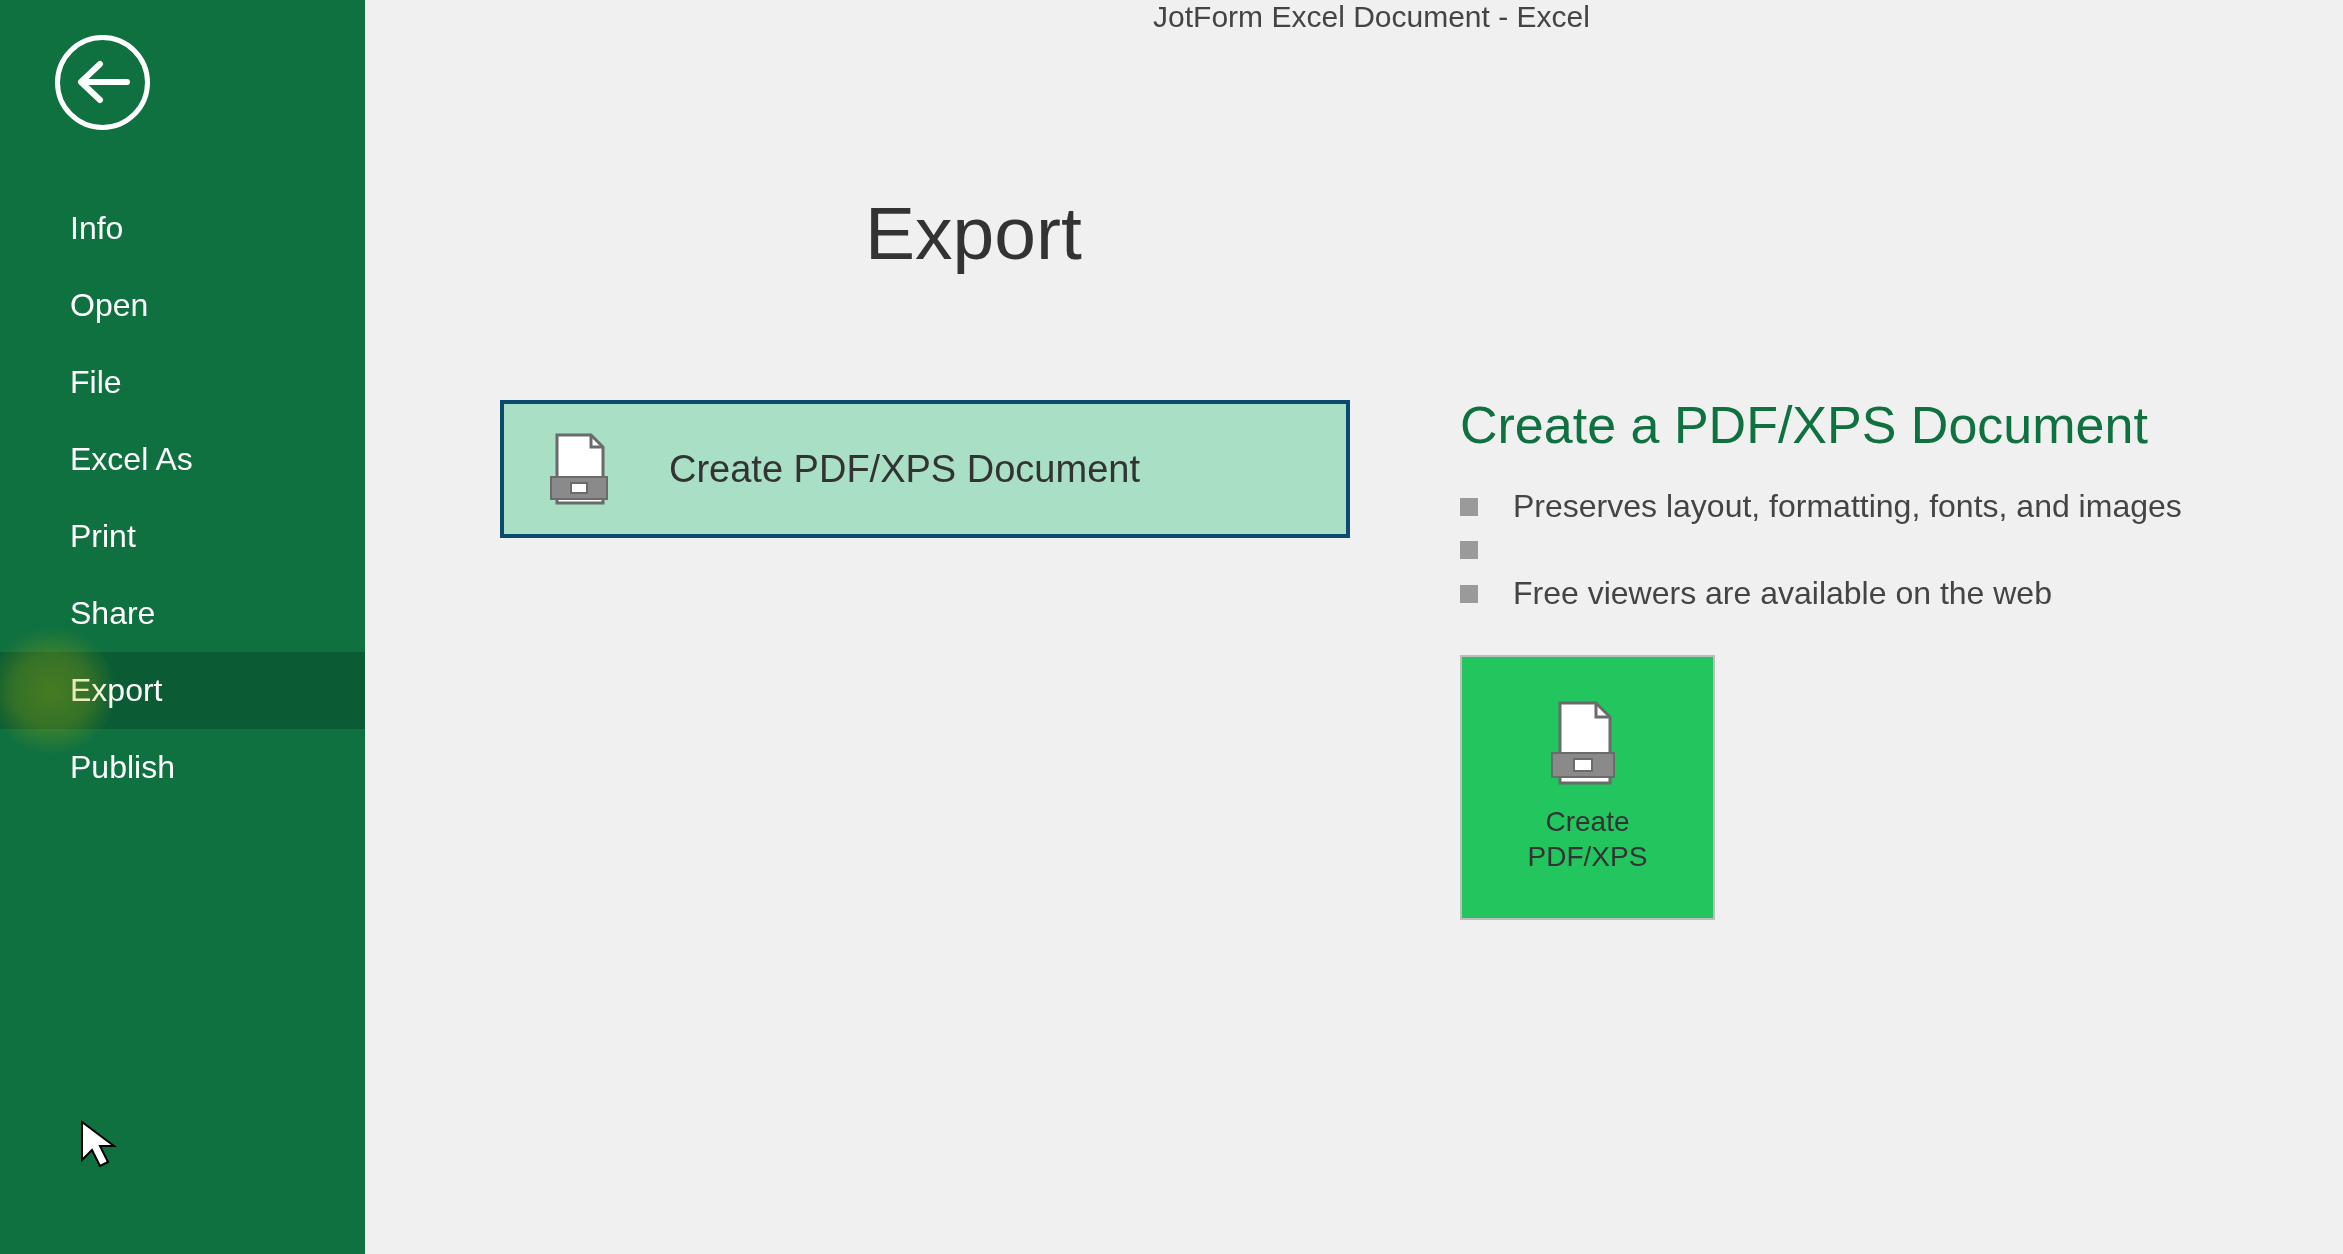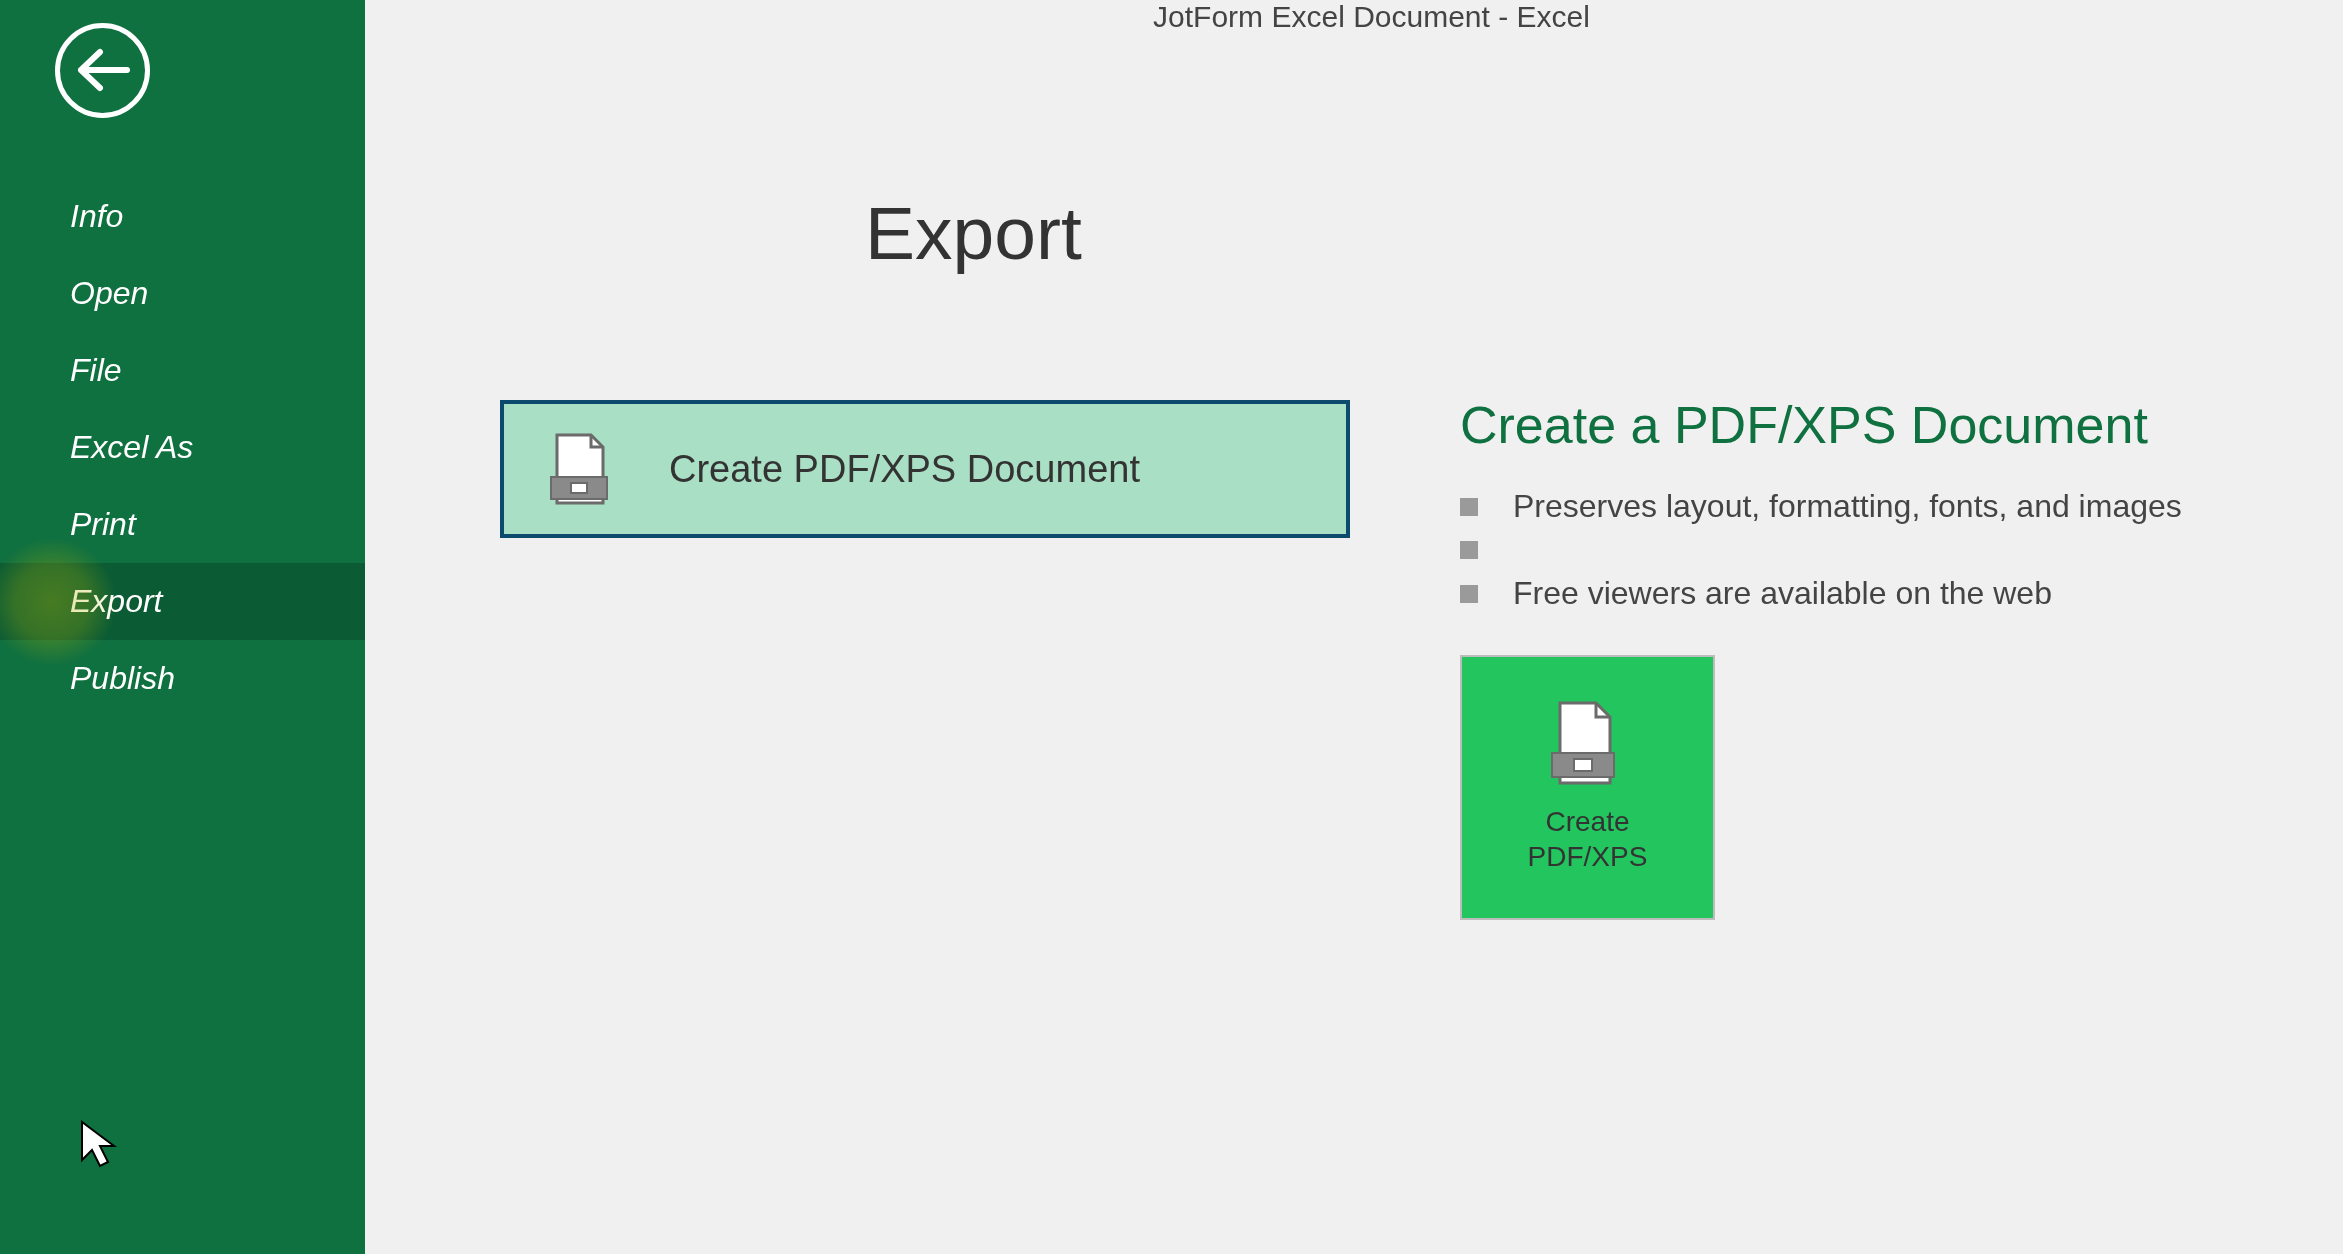--- a/index.html
+++ b/index.html
@@ -36,25 +36,24 @@
     font-weight: 400;
     padding-left: 400px;
   }
   .sidebar {
     width: 365px;
     height: 100%;
     background: #0f7040;
     display: flex;
     flex-direction: column;
     color: #fff;
-    padding-top: 23px;
+    padding-top: 35px;
     flex-shrink: 0;
     position: relative;
     z-index: 20;
-    font-style: italic;
   }
   .back-btn {
     width: 95px;
     height: 95px;
     border: 5px solid #fff;
     border-radius: 50%;
     display: flex;
     align-items: center;
     justify-content: center;
     margin-left: 55px;
@@ -207,20 +206,21 @@
       <svg width="55" height="45" viewBox="0 0 55 45">
         <path d="M25 4 L6 22 L25 40 M6 22 L52 22" stroke="#fff" stroke-width="6" fill="none" stroke-linecap="round" stroke-linejoin="round"></path>
       </svg>
     </div>
 
     <div class="menu-item"><span>Info</span></div>
     <div class="menu-item"><span>Open</span></div>
     <div class="menu-item"><span>File</span></div>
     <div class="menu-item"><span>Excel As</span></div>
     <div class="menu-item"><span>Print</span></div>
+    <div class="menu-item"><span>Share</span></div>
     <div class="menu-item active">
       <div class="menu-highlight"></div>
       <span>Export</span>
     </div>
     <div class="menu-item"><span>Publish</span></div>
   </div>
 
   <svg class="cursor" width="40" height="50" viewBox="0 0 40 50">
     <path d="M2 2 L2 40 L12 30 L20 46 L28 42 L20 26 L34 26 Z" fill="#fff" stroke="#000" stroke-width="2"></path>
   </svg>

